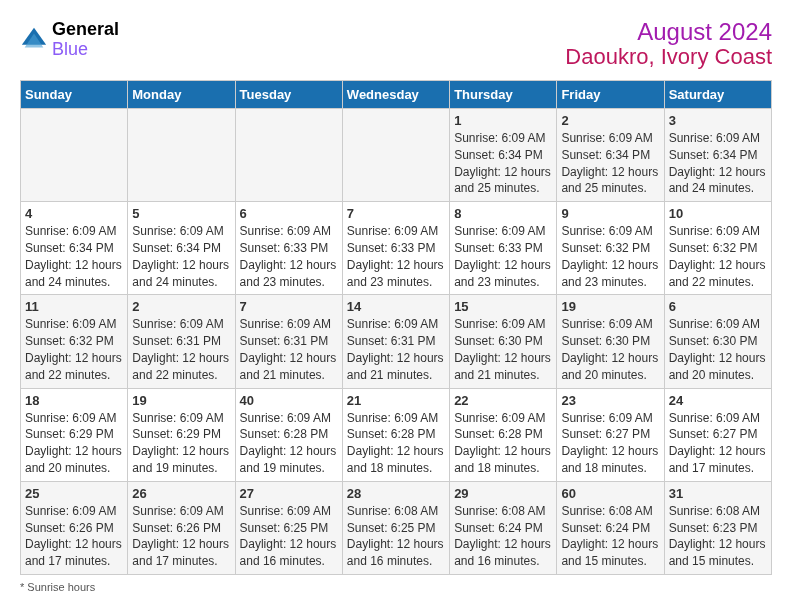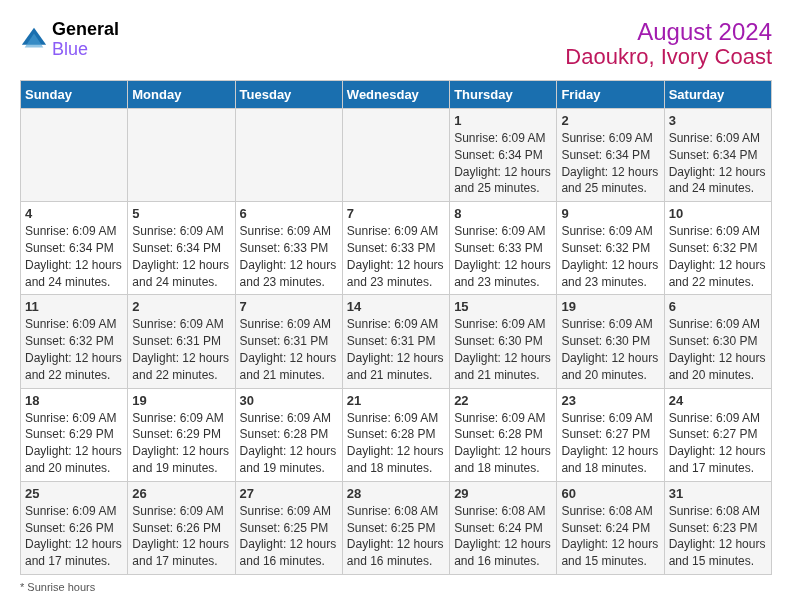--- a/index.html
+++ b/index.html
@@ -271,21 +271,21 @@
 and 20 minutes.</div>
         </td>
         <td>
           <span class="day-num">19</span>
           <div class="day-info" style="white-space: pre-line;">Sunrise: 6:09 AM
 Sunset: 6:29 PM
 Daylight: 12 hours
 and 19 minutes.</div>
         </td>
         <td>
-          <span class="day-num">30</span>
+          <span class="day-num">40</span>
           <div class="day-info" style="white-space: pre-line;">Sunrise: 6:09 AM
 Sunset: 6:28 PM
 Daylight: 12 hours
 and 19 minutes.</div>
         </td>
         <td>
           <span class="day-num">21</span>
           <div class="day-info" style="white-space: pre-line;">Sunrise: 6:09 AM
 Sunset: 6:28 PM
 Daylight: 12 hours

